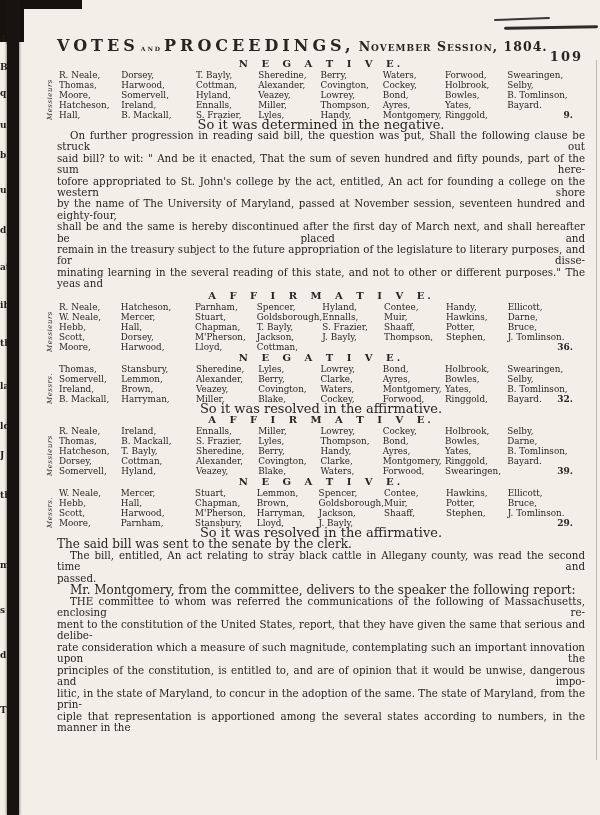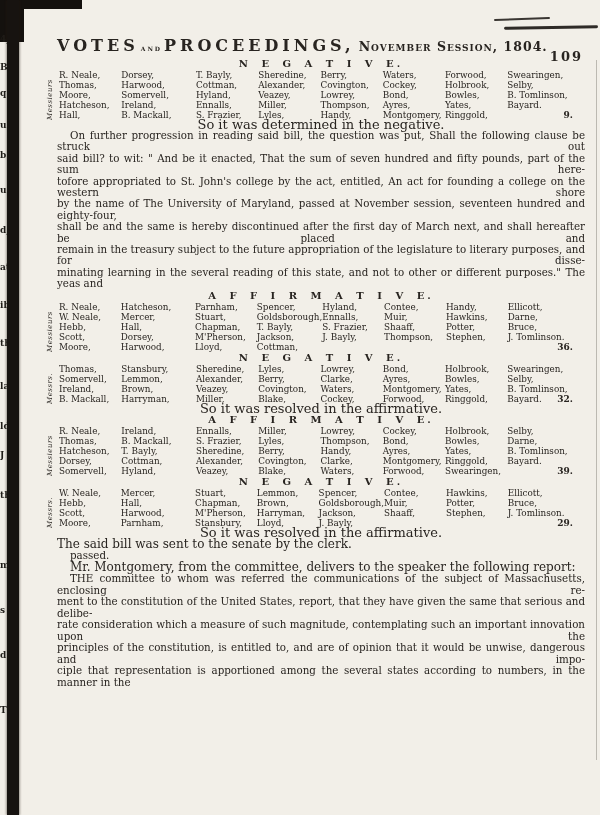--- a/index.html
+++ b/index.html
@@ -384,26 +384,28 @@
         <div class="col">
           <div class="name">Ellicott,</div>
           <div class="name">Bruce,</div>
           <div class="name">J. Tomlinson.</div>
         </div>
       </div>
     <div class="result-line">So it was resolved in the affirmative.</div>
 
     <div class="single-line">The said bill was sent to the senate by the clerk.</div>
     <div class="para indent-first">
+        <div class="line">The bill, entitled, An act relating to stray black cattle in Allegany county, was read the second time and</div>
         <div class="line">passed.</div>
       </div>
     <div class="single-line indent">Mr. Montgomery, from the committee, delivers to the speaker the following report:</div>
 
     <div class="para report indent-first">
-        <div class="line">THE committee to whom was referred the communications of the subject of Massachusetts, enclosing re-</div>
+        <div class="line">THE committee to whom was referred the communications of the following of Massachusetts, enclosing re-</div>
         <div class="line">ment to the constitution of the United States, report, that they have given the same that serious and delibe-</div>
         <div class="line">rate consideration which a measure of such magnitude, contemplating such an important innovation upon the</div>
         <div class="line">principles of the constitution, is entitled to, and are of opinion that it would be unwise, dangerous and impo-</div>
+        <div class="line">litic, in the state of Maryland, to concur in the adoption of the same.  The state of Maryland, from the prin-</div>
         <div class="line">ciple that representation is apportioned among the several states according to numbers, in the manner in the</div>
       </div>
 
   </div>
 </div>
 
 </body></html>

